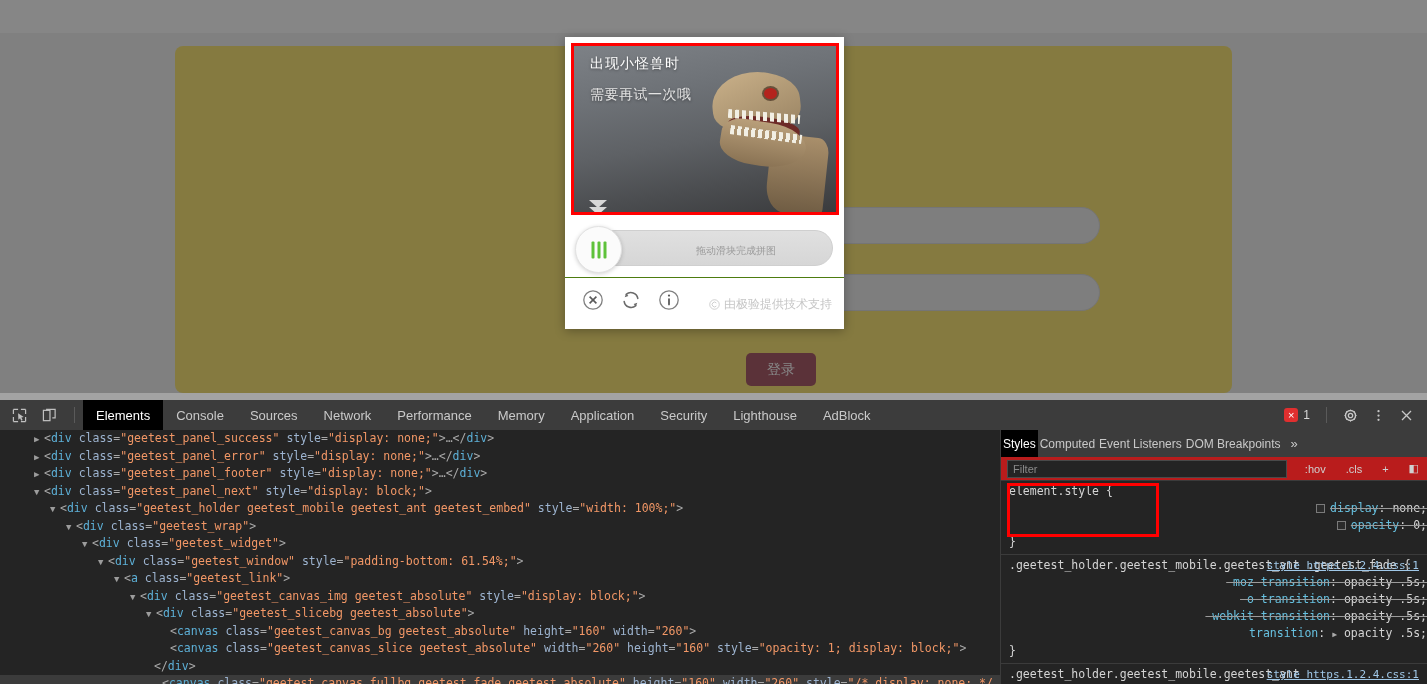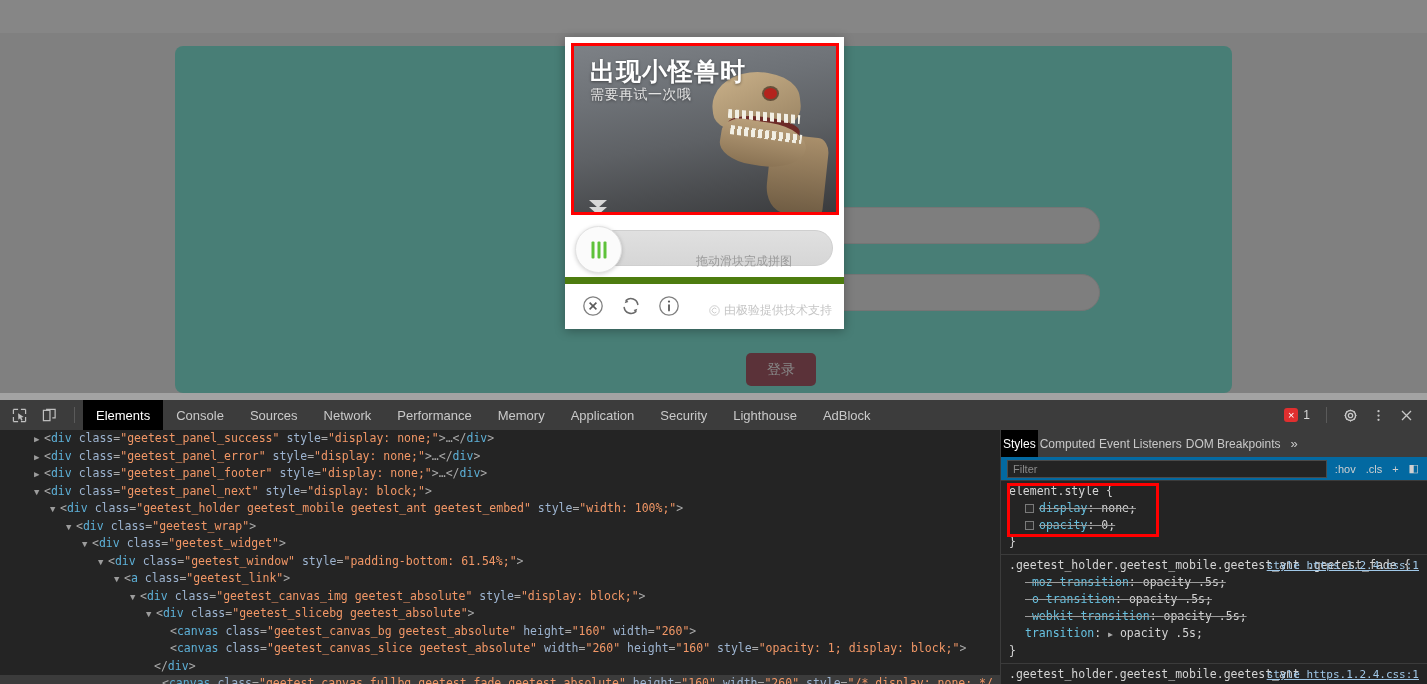--- a/index.html
+++ b/index.html
@@ -45,21 +45,21 @@
     letter-spacing: .3px;
   }
   .page-body {
     position: absolute; left: 0; top: 33px;
     width: 1427px; height: 360px;
     background: #efefef;
   }
   .login-card {
     position: absolute; left: 175px; top: 13px;
     width: 1057px; height: 347px;
-    background: #5eead4;
+    background: #fde047;
     border-radius: 8px;
   }
   .form-row {
     position: absolute; display: flex; align-items: center;
   }
   .form-row .lbl {
     width: 90px; text-align: right; padding-right: 22px;
     font-size: 15px; color: #3b3b3b;
   }
   .form-row .inp {
@@ -145,21 +145,21 @@
   }
   .dino .neck {
     position: absolute; left: 78px; top: 74px;
     width: 58px; height: 78px;
     background: linear-gradient(180deg,#a98f6b,#6f5c43);
     border-radius: 40% 20% 10% 35%;
     transform: rotate(6deg);
   }
   .cap-title {
     position: absolute; left: 16px; top: 9px;
-    font-size: 25px; font-weight: bold; color: #ffffff;
+    font-size: 14px; font-weight: normal; color: #ffffff;
     text-shadow: 0 1px 3px rgba(0,0,0,.45);
     letter-spacing: 1px;
   }
   .cap-sub {
     position: absolute; left: 16px; top: 40px;
     font-size: 14px; color: #e4e4e4;
     text-shadow: 0 1px 3px rgba(0,0,0,.45);
     letter-spacing: .5px;
   }
   .cap-arrow {
@@ -182,21 +182,21 @@
   }
   .slider-track {
     position: absolute; left: 22px; top: 4px;
     width: 236px; height: 36px;
     background: linear-gradient(180deg,#e0e0e0,#d6d6d6);
     border: 1px solid #cfcfcf;
     border-radius: 18px;
   }
   .slider-hint {
     position: absolute; left: 98px; top: 13px;
-    font-size: 12px; color: #9a9a9a; margin-top: 9px;
+    font-size: 10px; color: #9a9a9a;
   }
   .slider-knob {
     position: absolute; left: 0px; top: 0px;
     width: 47px; height: 47px;
     border-radius: 50%;
     background: #fbfbfb;
     border: 1px solid #e2e2e2;
     box-shadow: 0 1px 4px rgba(0,0,0,.18);
   }
   .knob-bars {
@@ -205,21 +205,21 @@
     display: flex; gap: 3px;
   }
   .knob-bars span {
     display: block; width: 3px; height: 17px;
     background: #5ec23a; border-radius: 1px;
   }
 
   .cap-footer {
     position: absolute; left: 0; top: 240px;
     width: 279px; height: 52px;
-    border-top: 7px solid #4d7c0f;
+    border-top: 1px solid #4d7c0f;
   }
   .foot-icons {
     position: absolute; left: 17px; top: 11px;
     display: flex; gap: 16px; align-items: center;
   }
   .cap-powered {
     position: absolute; right: 12px; top: 18px;
     font-size: 12px; color: #c6c6c6;
     display: flex; align-items: center; gap: 4px;
   }
@@ -308,22 +308,22 @@
     font-family: "Liberation Sans", sans-serif;
   }
   .sp-tab {
     display: flex; align-items: center; padding: 0 2px;
     font-size: 12px; color: #c9c9c9; cursor: pointer; white-space: nowrap;
   }
   .sp-tab.active { background: #000000; color: #ffffff; }
   .sp-more { display:flex; align-items:center; padding: 0 8px; color:#c9c9c9; font-size:13px; }
   .sp-filterbar {
     height: 24px; display: flex; align-items: center;
-    background: #0369a1; border-bottom: 1px solid #3b3b3b;
-    padding: 0 6px; gap: 6px;
+    background: #b91c1c; border-bottom: 1px solid #3b3b3b;
+    padding: 0 6px; gap: 16px;
   }
   .sp-filter {
     flex: 1; height: 18px;
     background: #242424; border: 1px solid #4a4a4a;
     color: #cfcfcf; font-size: 11px;
     font-family: "Liberation Sans", sans-serif;
     padding: 0 5px; outline: none;
   }
   .sp-filter::placeholder { color: #8a8a8a; }
   .sp-tool {
@@ -335,21 +335,21 @@
     overflow: hidden; font-size: 11.5px; line-height: 17px;
     color: #d4d4d4;
   }
   .rule { border-bottom: 1px solid #3b3b3b; padding: 2px 0 3px 0; position: relative; }
   .rule-head { padding: 0 8px; white-space: pre-wrap; }
   .sel-txt { color: #d4d4d4; }
   .src-link {
     color: #a0c8e8; text-decoration: underline;
     position: absolute; right: 8px; top: 2px; font-size: 11px;
   }
-  .decl { padding-left: 24px; white-space: pre; }
+  .decl { padding-left: 24px; white-space: pre; text-align: right; }
   .decl.strike { text-decoration: line-through; color: #9b9b9b; }
   .prop { color: #67c1e0; }
   .pval { color: #d4d4d4; }
   .decl.strike .prop { color: #67c1e0; }
   .cb {
     display: inline-block; width: 9px; height: 9px;
     border: 1px solid #7a7a7a; background: #2b2b2b;
     margin-right: 5px; vertical-align: -1px;
   }
   .elem-style-box {

